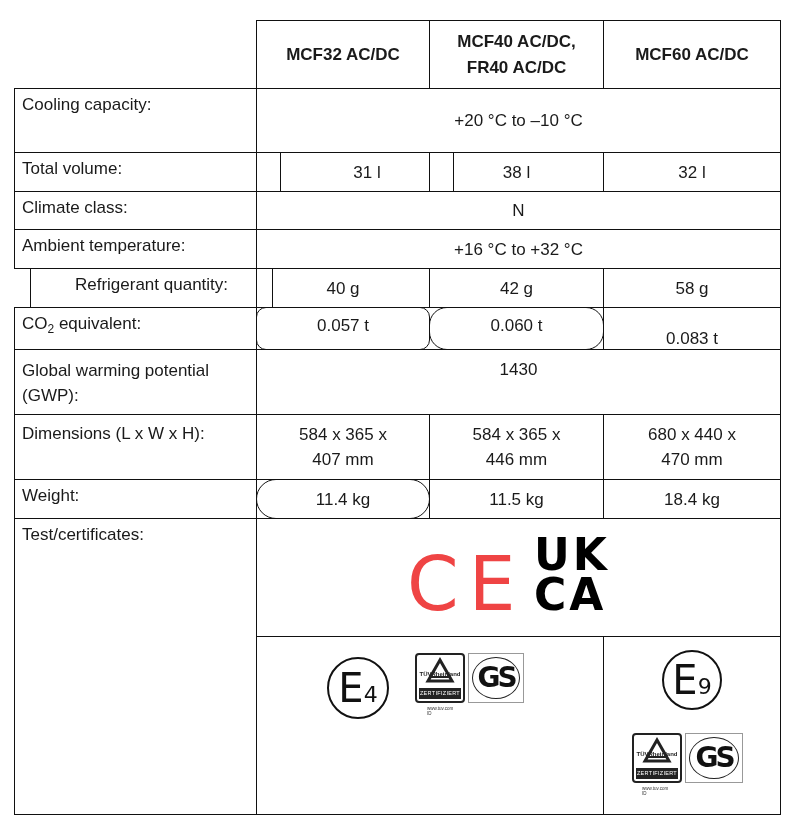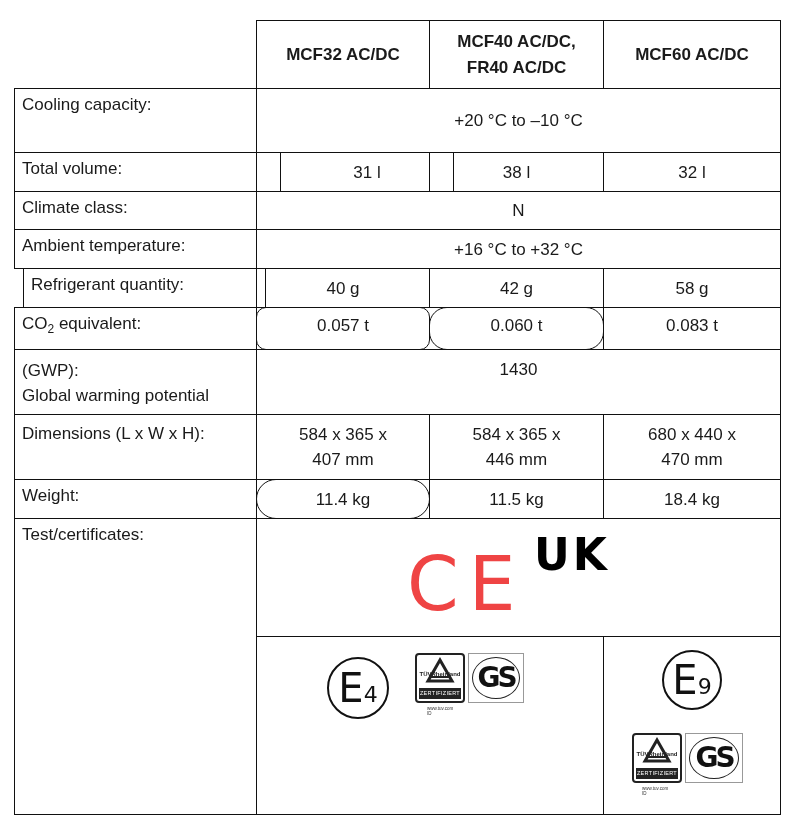--- a/index.html
+++ b/index.html
@@ -68,21 +68,21 @@
     <span>N</span>
   </div>
 
   <div class="cell lbl" style="left:0; top:209px; width:243px; height:40px;">
     <span>Ambient temperature:</span>
   </div>
   <div class="cell val" style="left:242px; top:209px; width:525px; height:40px;align-items:center;">
     <span>+16 °C to +32 °C</span>
   </div>
 
-  <div class="cell lbl" style="left:9px; top:248px; width:243px; height:40px;">
+  <div class="cell lbl" style="left:16px; top:248px; width:243px; height:40px;text-align:center;">
     <span>Refrigerant quantity:</span>
   </div>
   <div class="cell val" style="left:242px; top:248px; width:174px; height:40px;">
       <span>40 g</span>
     </div>
   <div class="cell val" style="left:415px; top:248px; width:175px; height:40px;">
       <span>42 g</span>
     </div>
   <div class="cell val" style="left:589px; top:248px; width:178px; height:40px;">
       <span>58 g</span>
@@ -90,27 +90,27 @@
 
   <div class="cell lbl" style="left:0; top:287px; width:243px; height:43px;">
     <span>CO</span><sub>2</sub><span style="white-space:pre;"> equivalent:</span>
   </div>
   <div class="cell val" style="left:242px; top:287px; width:174px; height:43px; justify-content:flex-start; padding-top:5px;border-radius:10px;">
       <span>0.057 t</span>
     </div>
   <div class="cell val" style="left:415px; top:287px; width:175px; height:43px; justify-content:flex-start; padding-top:5px;border-radius:18px;">
       <span>0.060 t</span>
     </div>
-  <div class="cell val" style="left:589px; top:287px; width:178px; height:43px; justify-content:flex-start; padding-top:5px;">
+  <div class="cell val" style="left:589px; top:287px; width:178px; height:43px; justify-content:flex-start; padding-top:18px;">
       <span>0.083 t</span>
     </div>
 
   <div class="cell lbl" style="left:0; top:329px; width:243px; height:66px; padding-top:8px;">
+    <div>Global warming potential</div>
     <div>(GWP):</div>
-    <div>Global warming potential</div>
   </div>
   <div class="cell val top" style="left:242px; top:329px; width:525px; height:66px; padding-top:7px;">
     <span>1430</span>
   </div>
 
   <div class="cell lbl" style="left:0; top:394px; width:243px; height:66px; padding-top:6px;">
     <span>Dimensions (L x W x H):</span>
   </div>
   <div class="cell val" style="left:242px; top:394px; width:174px; height:66px;">
     <span>584 x 365 x</span>
@@ -141,20 +141,21 @@
   <div class="cell lbl" style="left:0; top:498px; width:243px; height:297px;">
     <span>Test/certificates:</span>
   </div>
 
   <div class="cell" style="left:242px; top:498px; width:525px; height:119px;">
     <div class="logo ce" style="left:150px; top:28px;">
       <span>CE</span>
     </div>
     <div class="logo ukca" style="left:277px; top:16px;">
       <div>UK</div>
+      <div>CA</div>
     </div>
   </div>
 
   <div class="cell" style="left:242px; top:616px; width:348px; height:179px;">
     <div class="logo ece" style="left:70px; top:20px; width:62px; height:62px;">
       <span class="E">E</span>
         <span class="n">4</span>
     </div>
     <div class="logo tuv" style="left:158px; top:16px; width:50px; height:50px;">
       <svg width="46" height="30" viewBox="0 0 46 30" style="position:absolute; left:0; top:2px;">

